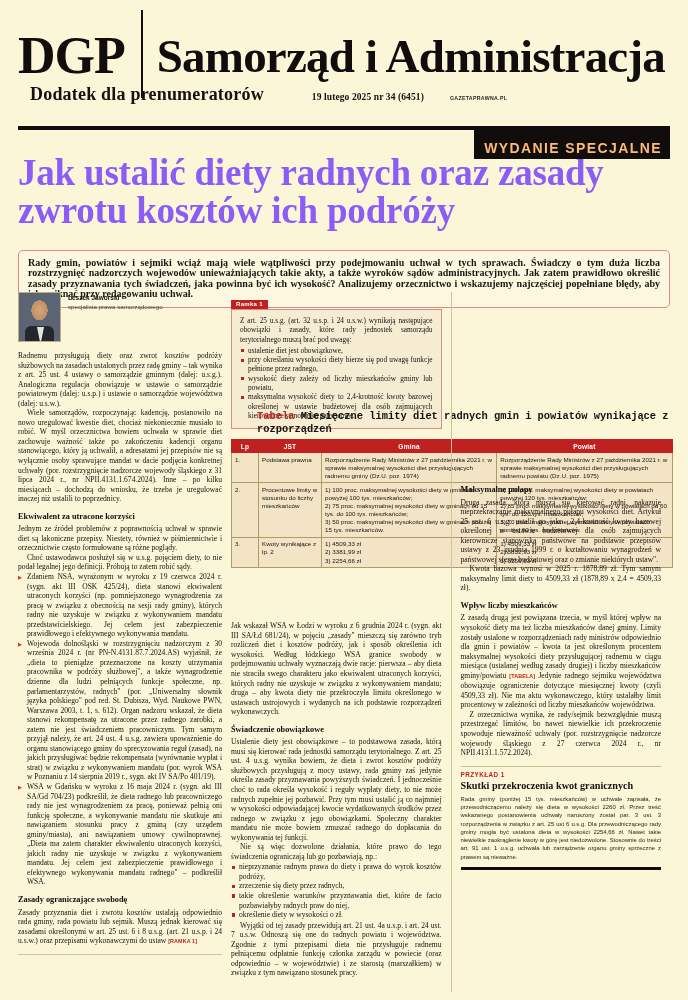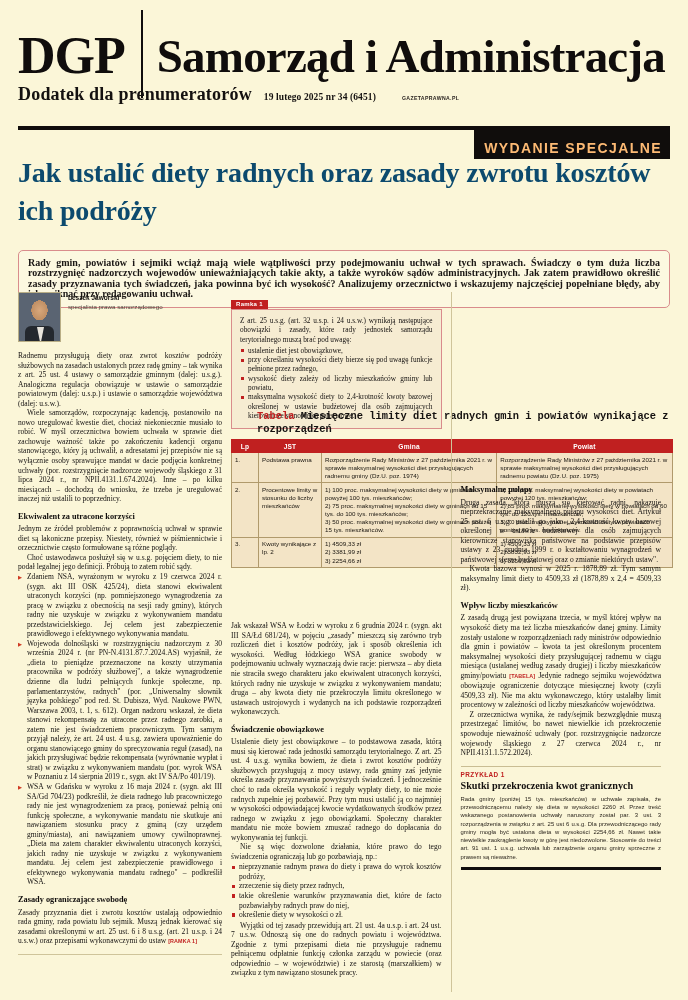--- a/index.html
+++ b/index.html
@@ -23,28 +23,28 @@
   .mast-rule {
     width: 2px; background: #100d0c; height: 88px;
     margin: -4px 14px 0 16px;
   }
   .mast-title {
     font-family: "Liberation Serif", serif;
     font-weight: bold; font-size: 47px; line-height: 50px;
     letter-spacing: -0.8px; color: #100d0c; white-space: nowrap;
   }
   .mast-sub {
-    position: absolute; left: 0; top: 84px;
+    position: absolute; left: 12px; top: 84px;
     display: flex; align-items: baseline; gap: 12px;
   }
   .mast-sub .dodatek {
     font-family: "Liberation Serif", serif;
     font-weight: bold; font-size: 18px; letter-spacing: .2px;
   }
-  .mast-sub .dateline { font-size: 9.5px; font-weight: bold; letter-spacing: .1px; }
+  .mast-sub .dateline { font-size: 9.5px; font-weight: bold; letter-spacing: .1px; margin-left: 36px; }
   .mast-sub .site {
     font-family: "Liberation Sans", sans-serif;
     font-size: 5.2px; font-weight: bold; letter-spacing: .35px;
     margin-left: 14px; color: #2a2420;
   }
   .promo { position: absolute; right: 0; top: 84px; text-align: right; width: 190px; }
   .promo .poleca {
     font-family: "Liberation Sans", sans-serif;
     font-size: 4.6px; font-weight: bold; letter-spacing: .6px;
     color: #a02121; margin-bottom: 1px;
@@ -73,22 +73,22 @@
     background: #100d0c; color: #fdba74;
     font-family: "Liberation Sans", sans-serif;
     font-weight: bold; font-size: 14px; letter-spacing: 1.4px;
     padding: 14px 8px 3px 10px;
   }
 
   
   .headline {
     margin-top: 26px;
     font-family: "Liberation Serif", serif;
-    font-weight: bold; font-size: 28px; line-height: 38px;
-    letter-spacing: -.2px; color: #0c4a6e;
+    font-weight: bold; font-size: 37px; line-height: 38px;
+    letter-spacing: -.2px; color: #8b5cf6;
   }
 
   
   .lead {
     margin-top: 20px;
     border: 1px solid #d98c8c;
     border-radius: 5px;
     background: #fcf8e0;
     padding: 7px 9px 7px 9px;
     font-size: 10px; line-height: 10.4px;

